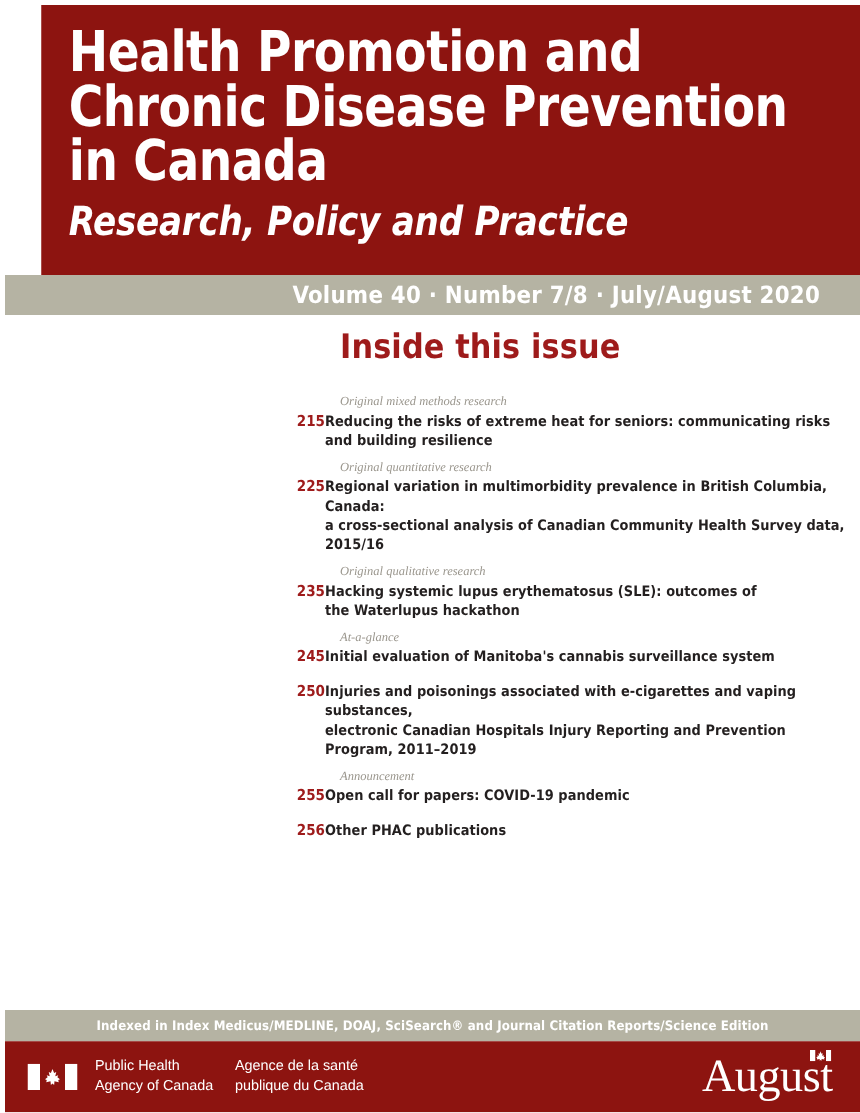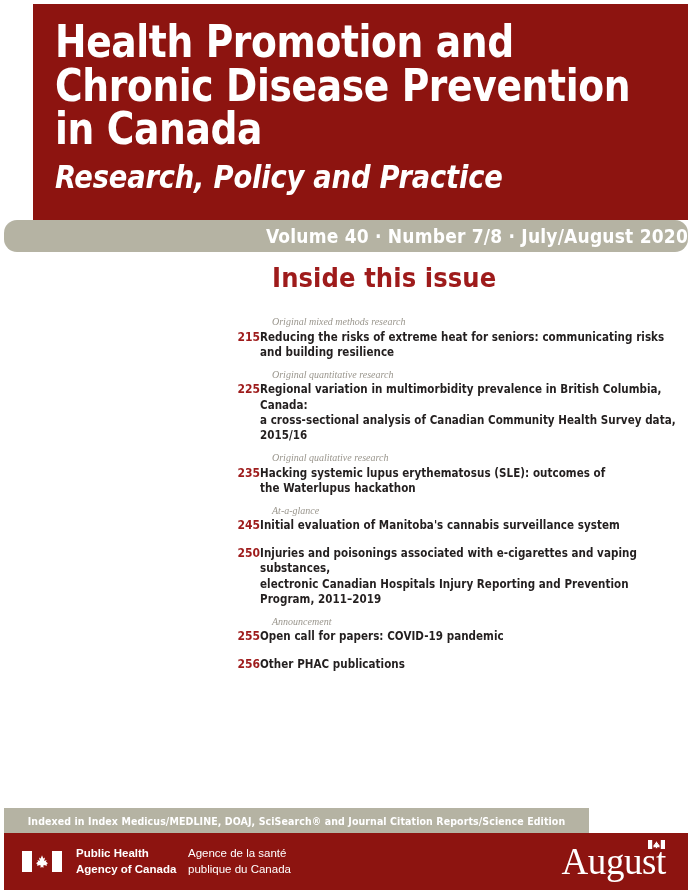--- a/index.html
+++ b/index.html
@@ -66,21 +66,21 @@
     position: absolute;
     left: 4px;
     top: 220px;
     width: 684px;
     height: 32px;
     background: #b5b3a3;
     box-sizing: border-box;
     display: flex;
     align-items: center;
     justify-content: flex-end;
-    border-radius: 13px;
+    padding-right: 32px;
   }
   .volume-text {
     color: #ffffff;
     font-family: "Liberation Sans Narrow", "DejaVu Sans Condensed", "Liberation Sans", sans-serif;
     font-weight: bold;
     font-size: 19px;
     letter-spacing: 0.2px;
   }
 
   
@@ -202,21 +202,21 @@
     white-space: pre-line;
     letter-spacing: 0.05px;
   }
   .gap-md { height: 11px; }
 
   
   .index-strip {
     position: absolute;
     left: 4px;
     top: 808px;
-    width: 585px;
+    width: 684px;
     height: 25px;
     background: #b5b3a3;
     display: flex;
     align-items: center;
     justify-content: center;
     box-sizing: border-box;
   }
   .index-text {
     color: #ffffff;
     font-family: "Liberation Sans Narrow", "DejaVu Sans Condensed", "Liberation Sans", sans-serif;
@@ -252,21 +252,21 @@
   .phac-names {
     display: flex;
   }
   .phac-en, .phac-fr {
     color: #ffffff;
     font-family: "Liberation Sans", sans-serif;
     font-size: 11.5px;
     line-height: 1.32;
     white-space: pre-line;
   }
-  .phac-en { width: 112px; font-weight: bold; }
+  .phac-en { width: 112px; }
   .phac-fr { width: 140px; }
 
   .canada-wordmark {
     position: relative;
     display: flex;
     align-items: flex-end;
   }
   .canada-text {
     color: #ffffff;
     font-family: "Liberation Serif", "DejaVu Serif", serif;

